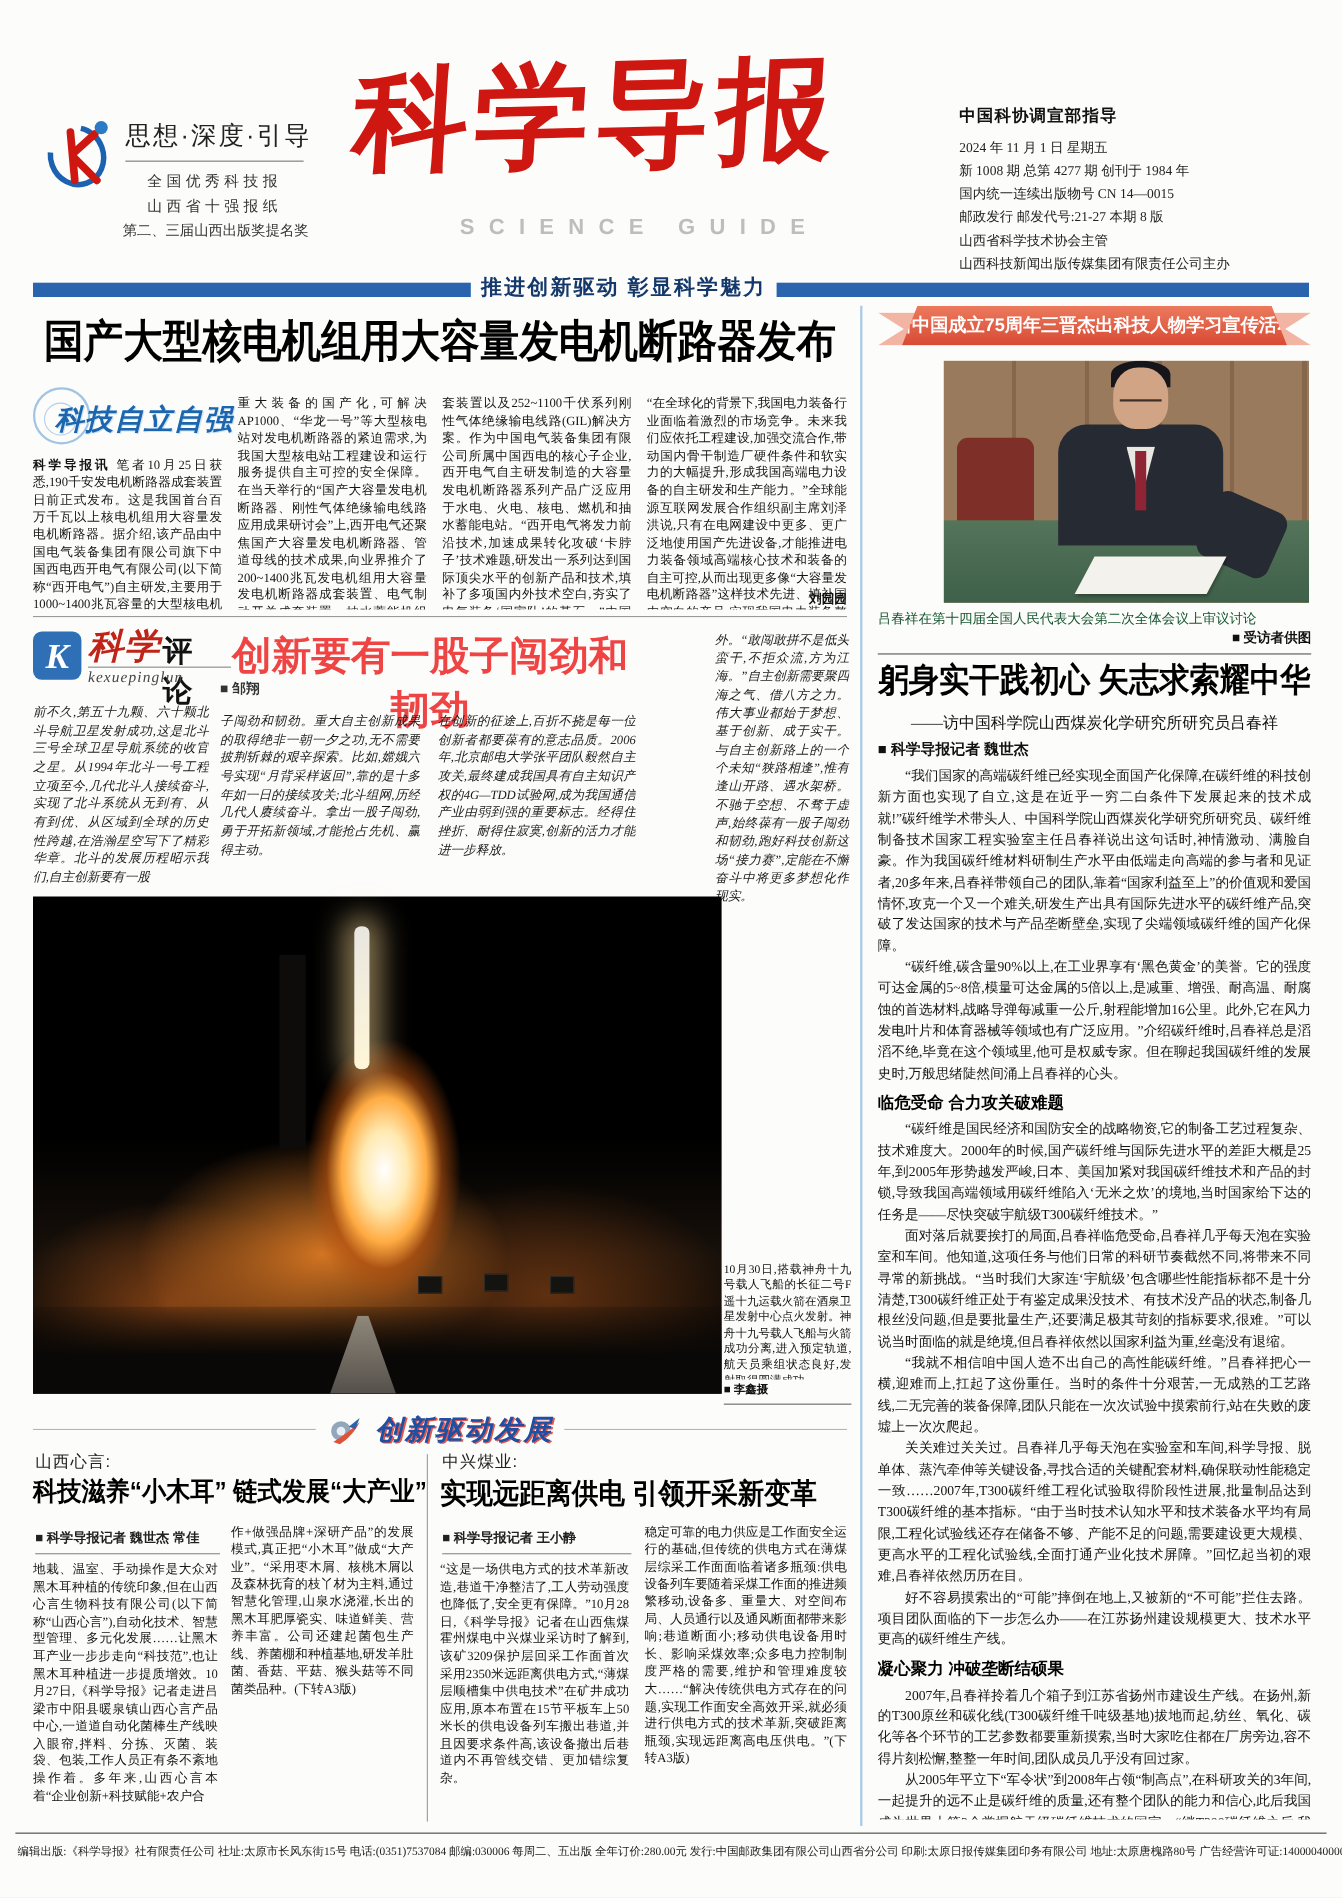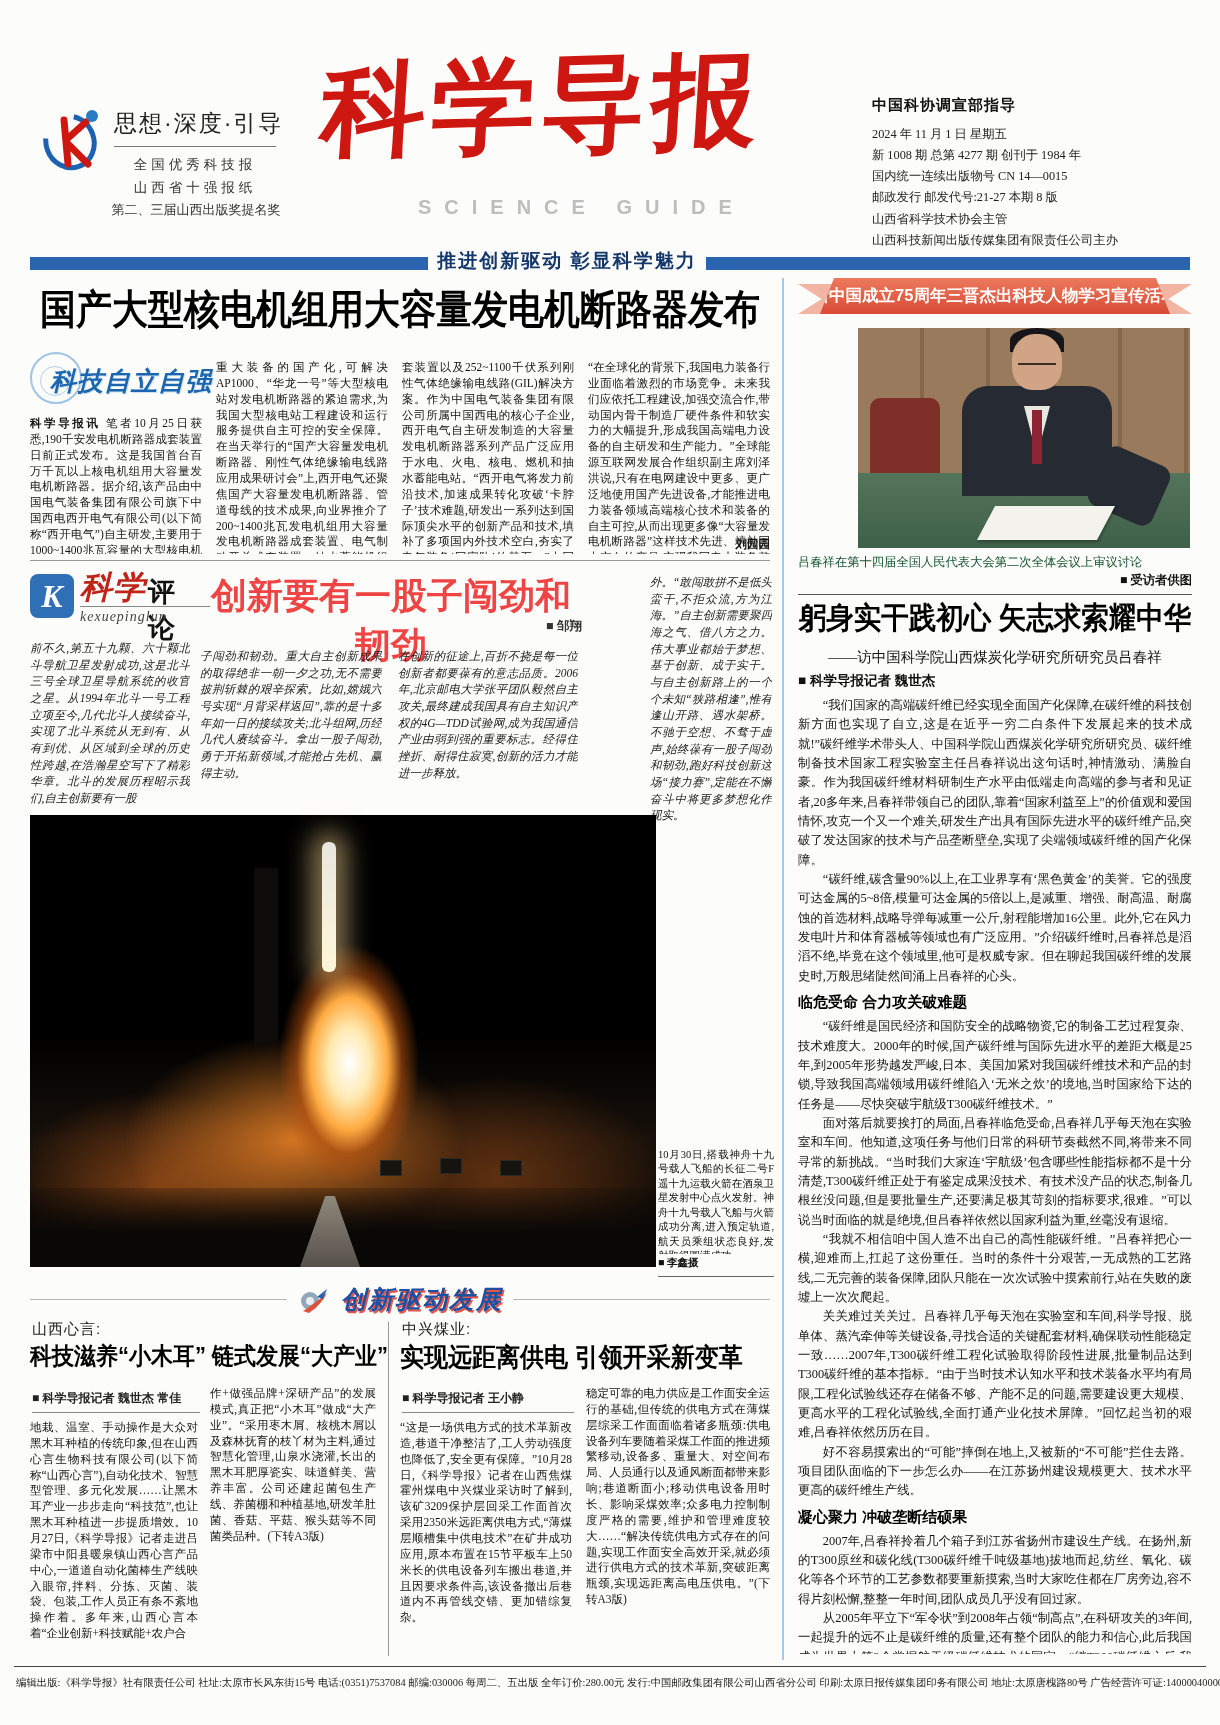--- a/index.html
+++ b/index.html
@@ -43,21 +43,21 @@
 
   
   .k-logo { left:30px; top:570px; width:164px; height:60px; }
   .k-box { position:absolute; left:0; top:4px; width:44px; height:44px; background:#2f6fb5; border-radius:8px; color:#fff; text-align:center; font-size:32px; line-height:44px; font-weight:bold; font-style:italic; }
   .k-cn { position:absolute; left:50px; top:-4px; font-size:32px; font-weight:900; font-style:italic; color:#c02418; letter-spacing:1px; }
   .k-type { position:absolute; left:118px; top:4px; font-size:27px; font-weight:bold; color:#111; }
   .k-py { position:absolute; left:50px; top:36px; width:130px; font-size:14px; font-style:italic; color:#444; letter-spacing:1px; border-top:1px solid #888; padding-top:2px; }
   .com-col { font-size:11.5px; line-height:1.45; font-style:italic; color:#1a1a1a; }
   .com1 { left:30px; top:640px; width:160px; height:172px; }
   .com-title { left:200px; top:572px; width:382px; text-align:center; font-size:36px; font-weight:900; color:#ef4444; }
-  .com-byline { left:200px; top:618px; width:382px; text-align:right; font-size:12.5px; font-weight:bold; color:#333; }
+  .com-byline { left:200px; top:618px; width:382px; text-align:left; font-size:12.5px; font-weight:bold; color:#333; }
   .com2 { left:200px; top:648px; width:182px; height:164px; }
   .com3 { left:398px; top:648px; width:180px; height:164px; }
   .com4 { left:650px; top:574px; width:122px; height:308px; }
 
   
   .photo-launch { left:30px; top:815px; width:626px; height:452px; background-color:#000;
     background:
       radial-gradient(ellipse 70px 120px at 51% 55%, #ffffff 0%, #ffe9b0 30%, #ffab42 55%, rgba(180,80,15,.6) 75%, rgba(0,0,0,0) 100%),
       radial-gradient(ellipse 240px 150px at 42% 72%, rgba(255,140,40,.8), rgba(0,0,0,0) 70%),
       radial-gradient(ellipse 200px 130px at 20% 82%, rgba(140,70,22,.85), rgba(0,0,0,0) 72%),

